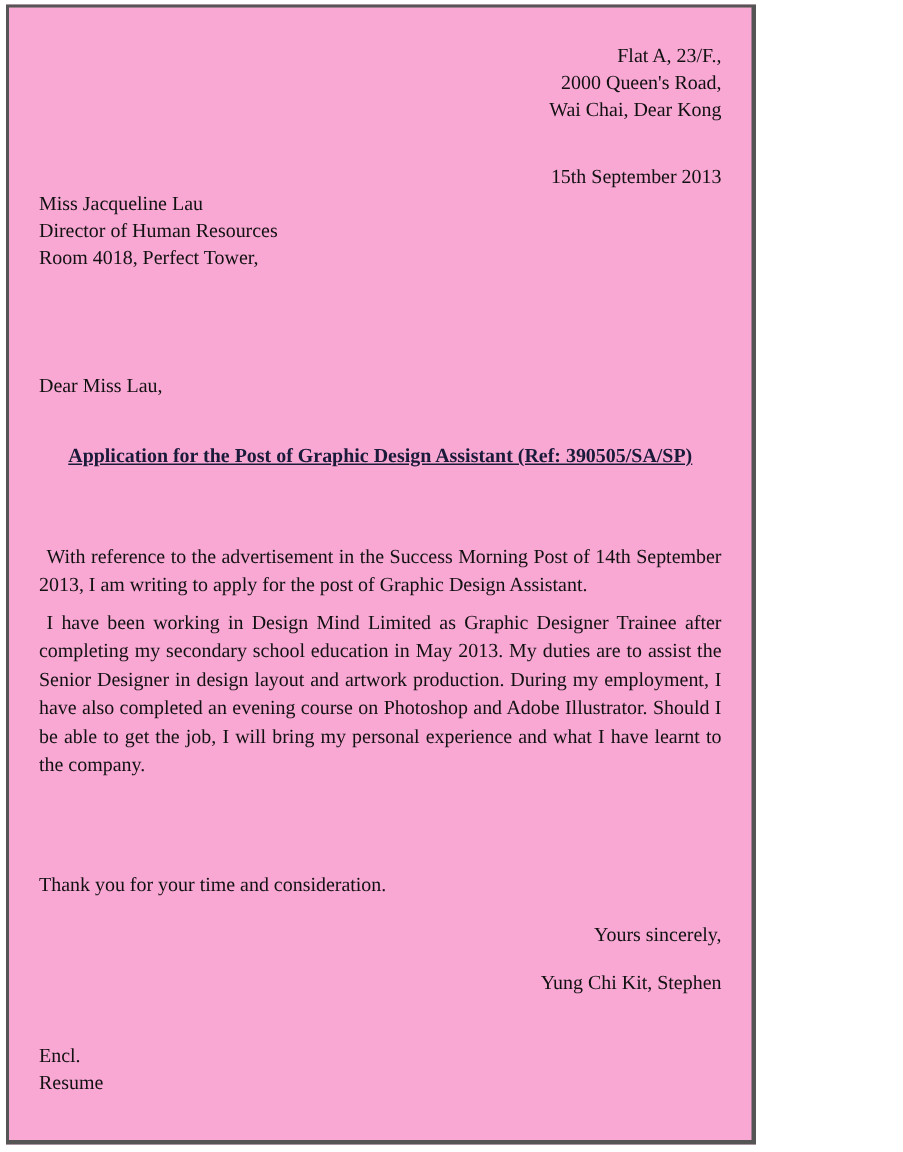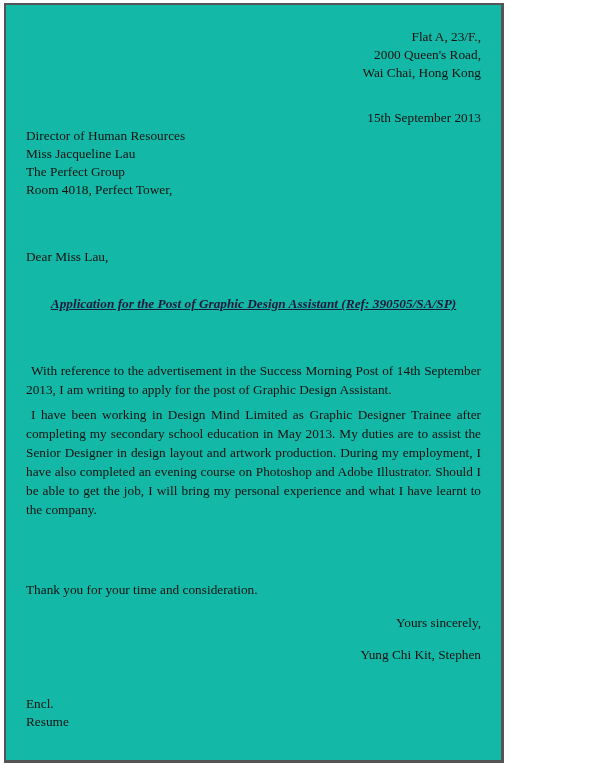--- a/index.html
+++ b/index.html
@@ -3,62 +3,60 @@
   <meta charset="utf-8">
   <style>
     html, body { margin: 0; padding: 0; background: #ffffff; }
     body { width: 602px; height: 768px; overflow: hidden; }
     .page {
       position: absolute; left: 4px; top: 3px;
       width: 500px; height: 760px;
       border: 2px solid #555555;
       border-right-width: 3px; border-bottom-width: 3px;
       box-sizing: border-box;
-      background: #14b8a6;
+      background: #f9a8d4;
       font-family: "Liberation Serif", "DejaVu Serif", serif;
       font-size: 13.3px; color: #111111;
     }
     .abs { position: absolute; }
     .right { right: 20px; text-align: right; }
     .line { display: block; line-height: 18px; white-space: nowrap; }
     .sender { top: 23px; }
     .date { top: 104px; }
     .recipient { left: 20px; top: 122px; }
     .salutation { left: 20px; top: 243px; }
     .subject {
       left: 0; right: 0; top: 290px; text-align: center;
       font-weight: bold; text-decoration: underline; color: #1a1a3a;
       line-height: 18px;
-      font-style: italic;
     }
     .para { left: 20px; right: 20px; text-align: justify; line-height: 19px; text-indent: 5px; }
     .p1 { top: 356px; }
     .p2 { top: 400px; }
     .p3 { top: 512px; }
     .thanks { left: 20px; top: 576px; line-height: 18px; }
     .closing { top: 609px; }
     .signature { top: 641px; }
     .encl { left: 20px; top: 690px; }
   </style>
 </head>
 <body>
 
 <div class="page">
   <div class="abs right sender">
     <span class="line">Flat A, 23/F.,</span>
     <span class="line">2000 Queen's Road,</span>
-    <span class="line">Wai Chai, Hong Kong</span>
+    <span class="line">Wai Chai, Dear Kong</span>
   </div>
 
   <div class="abs right date line">15th September 2013</div>
 
   <div class="abs recipient">
+    <span class="line">Miss Jacqueline Lau</span>
     <span class="line">Director of Human Resources</span>
-    <span class="line">Miss Jacqueline Lau</span>
-    <span class="line">The Perfect Group</span>
     <span class="line">Room 4018, Perfect Tower,</span>
   </div>
 
   <div class="abs salutation line">Dear Miss Lau,</div>
 
   <div class="abs subject">Application for the Post of Graphic Design Assistant (Ref: 390505/SA/SP)</div>
 
   <div class="abs para p1">With reference to the advertisement in the Success Morning Post of 14th September 2013, I am writing to apply for the post of Graphic Design Assistant.</div>
   <div class="abs para p2">I have been working in Design Mind Limited as Graphic Designer Trainee after completing my secondary school education in May 2013. My duties are to assist the Senior Designer in design layout and artwork production. During my employment, I have also completed an evening course on Photoshop and Adobe Illustrator. Should I be able to get the job, I will bring my personal experience and what I have learnt to the company.</div>
 

